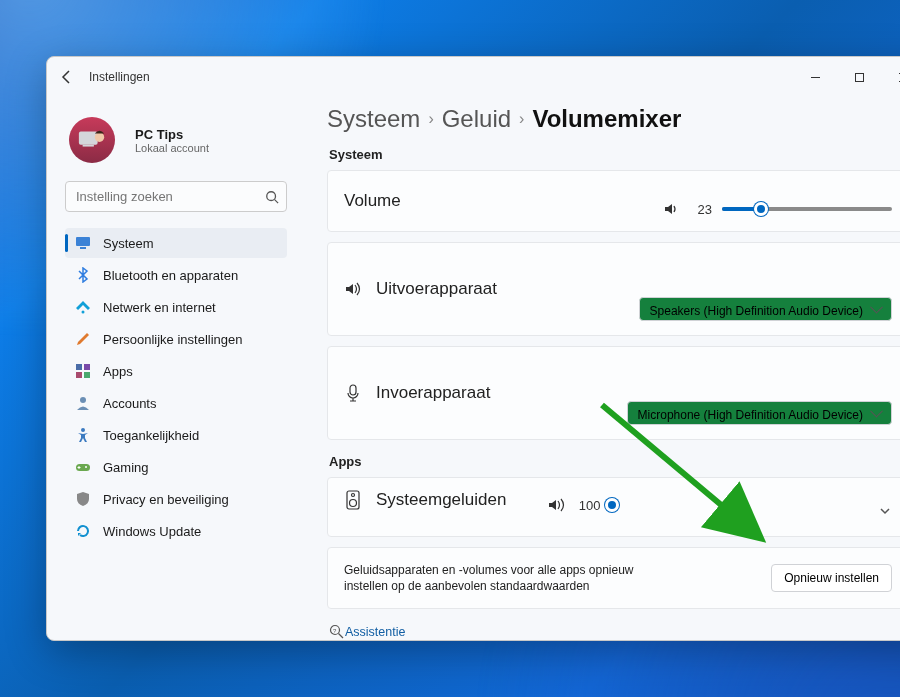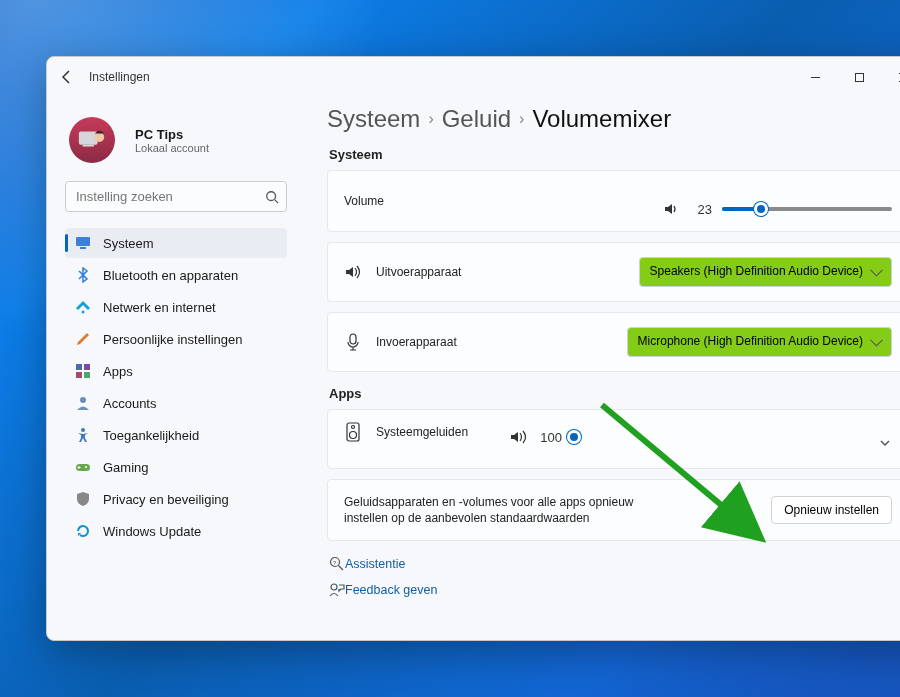--- a/index.html
+++ b/index.html
@@ -49,35 +49,35 @@
   .nav { list-style:none; }
   .nav li { display:flex; align-items:center; gap:12px; padding:7px 10px; border-radius:4px; font-size:13px; color:#1a1a1a; cursor:pointer; margin-bottom:2px; }
   .nav li.active { background:#e9edf3; position:relative; }
   .nav li.active::before { content:""; position:absolute; left:0; top:20%; height:60%; width:3px; background:#0067c0; border-radius:2px; }
   .nav-icon { width:16px; height:16px; flex-shrink:0; display:flex; align-items:center; justify-content:center; }
 
   .main { flex:1; padding: 8px 28px 10px 28px; overflow-y:auto; }
   .breadcrumb { display:flex; align-items:center; gap:8px; font-size:24px; color:#555; margin-bottom:14px; flex-wrap:wrap; }
   .breadcrumb .bc-link { cursor:pointer; }
   .breadcrumb .chev { font-size:16px; color:#888; }
-  .breadcrumb .current { font-weight:400; color:#111; }
+  .breadcrumb .current { font-weight:700; color:#111; }
 
   .section-label { font-size:13px; font-weight:600; color:#222; margin:6px 0 8px 2px; }
   .card { background:#fcfdfe; border:1px solid #e5e7ea; border-radius:4px; padding:14px 16px; margin-bottom:10px; display:flex; align-items:center; gap:14px; }
-  .card .label { font-size:12px; color:#222; flex:0 0 auto; }
+  .card .label { font-size:17px; color:#222; flex:0 0 auto; }
   .card .icon-slot { width:18px; display:flex; justify-content:center; }
   .push { margin-left:auto; }
 
   .slider-wrap { display:flex; align-items:center; gap:10px; flex:1; }
   .slider-val { font-size:13px; color:#333; min-width:22px; text-align:right; }
   .slider { position:relative; height:4px; background:#8a8a8a; border-radius:2px; flex:1; }
   .slider-fill { position:absolute; left:0; top:0; height:100%; background:#0067c0; border-radius:2px; }
   .slider-thumb { position:absolute; top:50%; width:14px; height:14px; background:#0067c0; border:3px solid #fff; box-shadow:0 0 0 1px #0067c0; border-radius:50%; transform:translate(-50%,-50%); }
 
-  .dropdown { border:1px solid #d0d2d6; border-radius:4px; padding:6px 28px 8px 10px; font-size:12px; background:#84cc16; min-width:240px; position:relative; cursor:pointer; }
+  .dropdown { border:1px solid #d0d2d6; border-radius:4px; padding:6px 28px 2px 10px; font-size:12px; background:#15803d; min-width:240px; position:relative; cursor:pointer;margin-top:40px; }
   .dropdown::after { content:""; position:absolute; right:10px; top:50%; width:8px; height:8px; border-right:1.5px solid #555; border-bottom:1.5px solid #555; transform:translateY(-70%) rotate(45deg); }
 
   .app-card { align-items:stretch; padding:12px 16px 16px 16px; position:relative; }
   .app-row-top { display:flex; align-items:center; gap:14px; margin-bottom:10px; }
   .app-row-bottom { display:flex; align-items:center; gap:12px; padding-left:28px; }
   .expand-chevron { position:absolute; right:16px; top:26px; cursor:pointer; }
 
   .reset-card { justify-content:space-between; }
   .reset-text { font-size:12px; color:#222; max-width:330px; line-height:1.35; }
   .reset-btn { border:1px solid #d0d2d6; border-radius:4px; padding:6px 12px; background:#fff; font-size:12px; cursor:pointer; }

